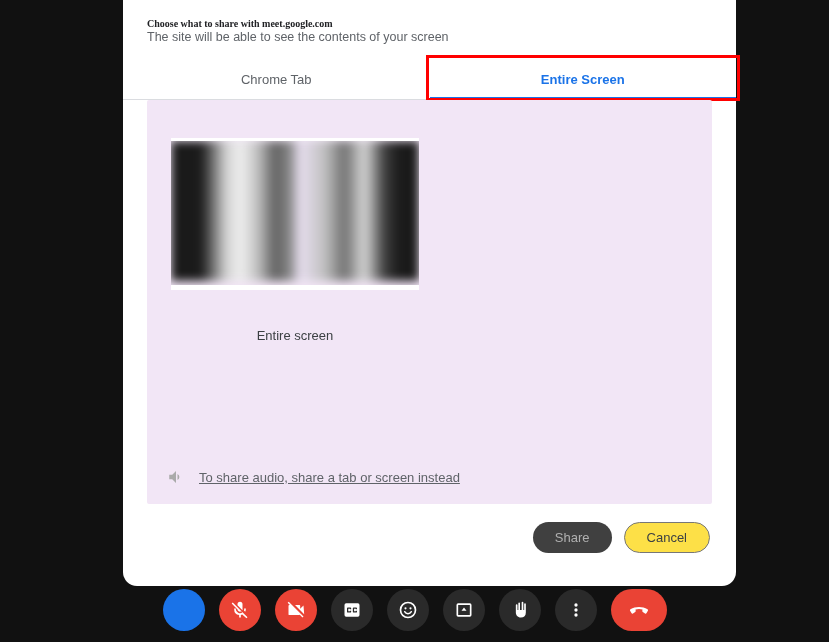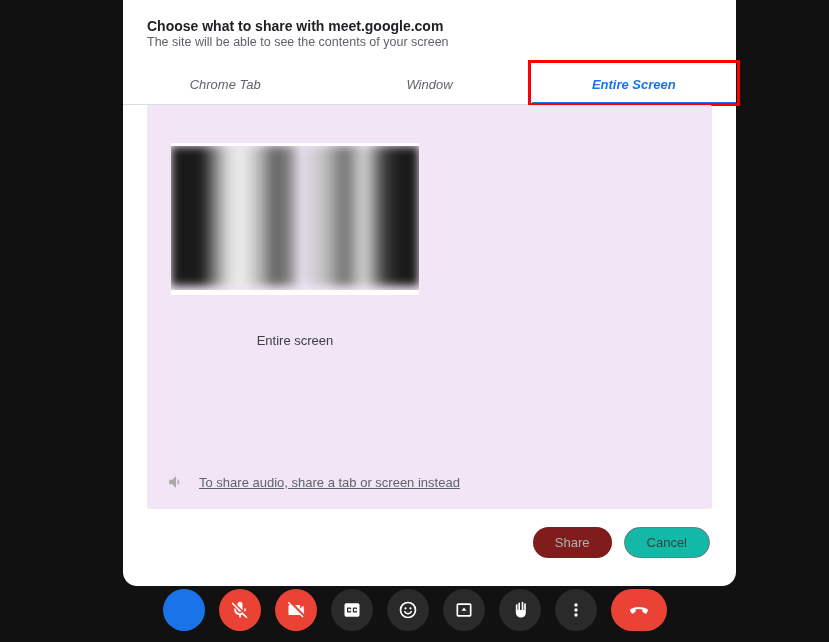--- a/index.html
+++ b/index.html
@@ -6,29 +6,28 @@
     body { width: 829px; height: 642px; background: #111; position: relative; overflow: hidden; }
     .dialog {
       position: absolute;
       left: 123px; top: 0;
       width: 613px; height: 586px;
       background: #fff;
       border-radius: 0 0 14px 14px;
       padding-top: 18px;
     }
     .header { padding: 0 24px; }
-    .title { font-size: 14px; font-weight: 600; color: #202124; }
+    .title { font-size: 10px; font-weight: 600; color: #202124; font-family: Liberation Serif, serif; }
     .subtitle { font-size: 12.5px; color: #5f6368; margin-top: 1px; }
     .tabs { display: flex; margin-top: 18px; }
     .tab {
       flex: 1; text-align: center; padding: 10px 0;
       font-size: 13px; color: #5f6368; cursor: pointer;
       border-bottom: 1px solid #dadce0;
       position: relative;
-      font-style: italic;
     }
     .tab.active { color: #1a73e8; font-weight: 600; border-bottom: 3px solid #1a73e8; }
     .red-box {
       position: absolute;
       left: -4px; right: -4px; top: -7px; bottom: -4px;
       border: 3px solid #ff0000;
       pointer-events: none;
     }
     .content-area {
       margin: 0 24px;
@@ -60,22 +59,22 @@
     }
     .speaker-icon { color: #aaa; }
     .footer {
       display: flex; justify-content: flex-end; gap: 12px;
       padding: 18px 26px 0;
     }
     .btn {
       padding: 8px 22px; border-radius: 22px;
       font-size: 13px; cursor: pointer; border: none;
     }
-    .btn-share { background: #7f1d1d; color: #b0b0b0; cursor: not-allowed; }
-    .btn-cancel { background: #14b8a6; color: #3c4043; border: 1px solid #777; padding: 5px 22px; }
+    .btn-share { background: #404040; color: #b0b0b0; cursor: not-allowed; }
+    .btn-cancel { background: #fde047; color: #3c4043; border: 1px solid #777; padding: 5px 22px; }
 
     .toolbar {
       position: absolute; bottom: 10px; left: 0; right: 0;
       display: flex; justify-content: center; gap: 14px;
       height: 44px; align-items: center;
     }
     .tool {
       width: 42px; height: 42px; border-radius: 50%;
       display: flex; align-items: center; justify-content: center;
       background: #3c4043; color: #fff; cursor: pointer;
@@ -138,21 +137,20 @@
   </div>
 </div>
 
 <div class="dialog">
   <div class="header">
     <div class="title">Choose what to share with meet.google.com</div>
     <div class="subtitle">The site will be able to see the contents of your screen</div>
   </div>
   <div class="tabs">
     <div class="tab">Chrome Tab</div>
-    <div class="tab">Window</div>
     <div class="tab active">
       <span>Entire Screen</span>
       <div class="red-box"></div>
     </div>
   </div>
   <div class="content-area">
     <div class="thumb-wrap">
       <div class="thumb-border">
           <div class="thumb"></div>
         </div>

